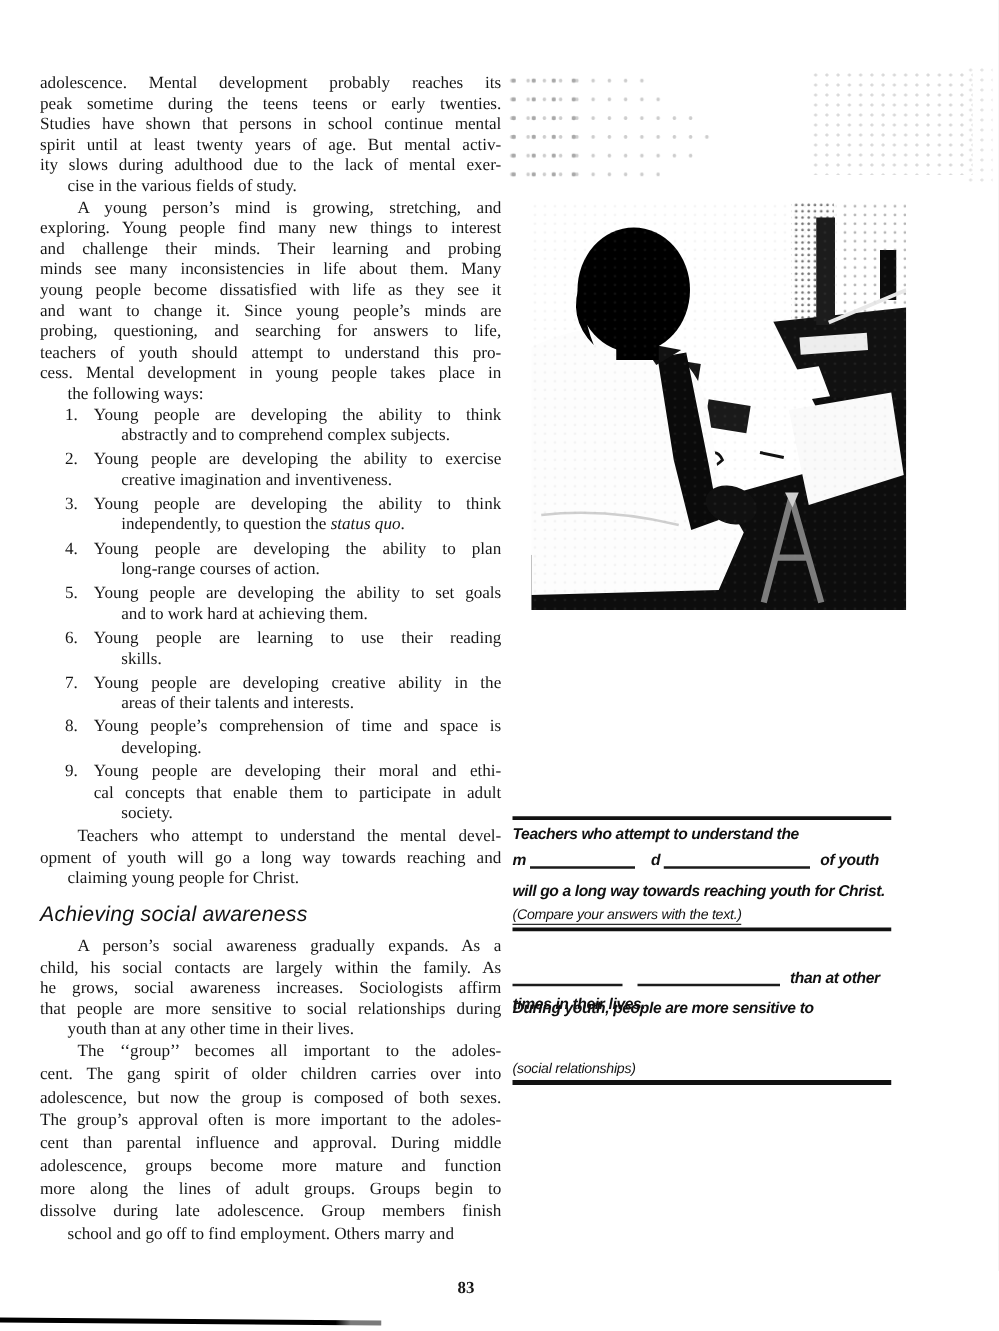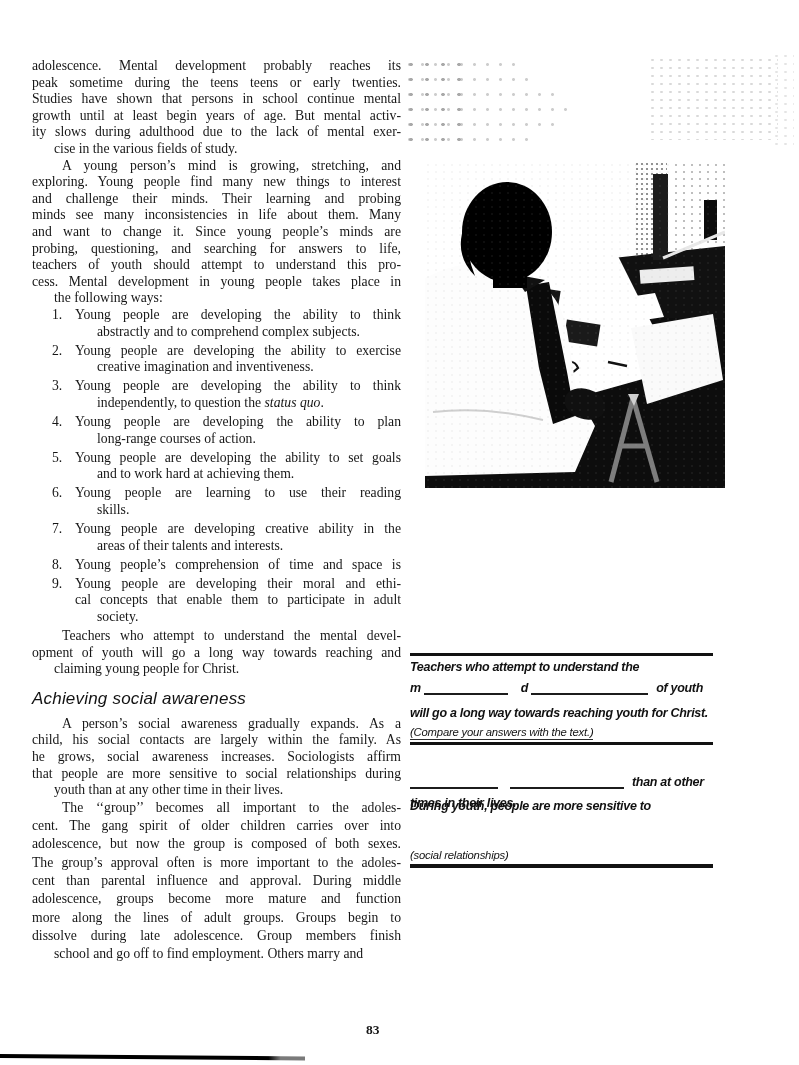--- a/index.html
+++ b/index.html
@@ -91,29 +91,30 @@
 </head>
 <body>
 
 <div class="page">
 
   <div class="body-col">
       <div class="para">
         <div class="ln">adolescence. Mental development probably reaches its</div>
         <div class="ln">peak sometime during the teens teens or early twenties.</div>
         <div class="ln">Studies have shown that persons in school continue mental</div>
-        <div class="ln">growth until at least begin years of age. But mental activ-</div>
+        <div class="ln">spirit until at least twenty years of age. But mental activ-</div>
         <div class="ln">ity slows during adulthood due to the lack of mental exer-</div>
         <div class="ln last">cise in the various fields of study.</div>
       </div>
       <div class="para">
         <div class="ln indent">A young person’s mind is growing, stretching, and</div>
         <div class="ln">exploring. Young people find many new things to interest</div>
         <div class="ln">and challenge their minds. Their learning and probing</div>
         <div class="ln">minds see many inconsistencies in life about them. Many</div>
+        <div class="ln">young people become dissatisfied with life as they see it</div>
         <div class="ln">and want to change it. Since young people’s minds are</div>
         <div class="ln">probing, questioning, and searching for answers to life,</div>
         <div class="ln">teachers of youth should attempt to understand this pro-</div>
         <div class="ln">cess. Mental development in young people takes place in</div>
         <div class="ln last">the following ways:</div>
       </div>
       <div class="list-item">
         <span class="num">1.</span>
         <div class="ln">Young people are developing the ability to think</div>
         <div class="ln last">abstractly and to comprehend complex subjects.</div>
@@ -144,20 +145,21 @@
         <div class="ln last">skills.</div>
       </div>
       <div class="list-item">
         <span class="num">7.</span>
         <div class="ln">Young people are developing creative ability in the</div>
         <div class="ln last">areas of their talents and interests.</div>
       </div>
       <div class="list-item">
         <span class="num">8.</span>
         <div class="ln">Young people’s comprehension of time and space is</div>
+        <div class="ln last">developing.</div>
       </div>
       <div class="list-item">
         <span class="num">9.</span>
         <div class="ln">Young people are developing their moral and ethi-</div>
         <div class="ln">cal concepts that enable them to participate in adult</div>
         <div class="ln last">society.</div>
       </div>
       <div class="para">
         <div class="ln indent">Teachers who attempt to understand the mental devel-</div>
         <div class="ln">opment of youth will go a long way towards reaching and</div>

